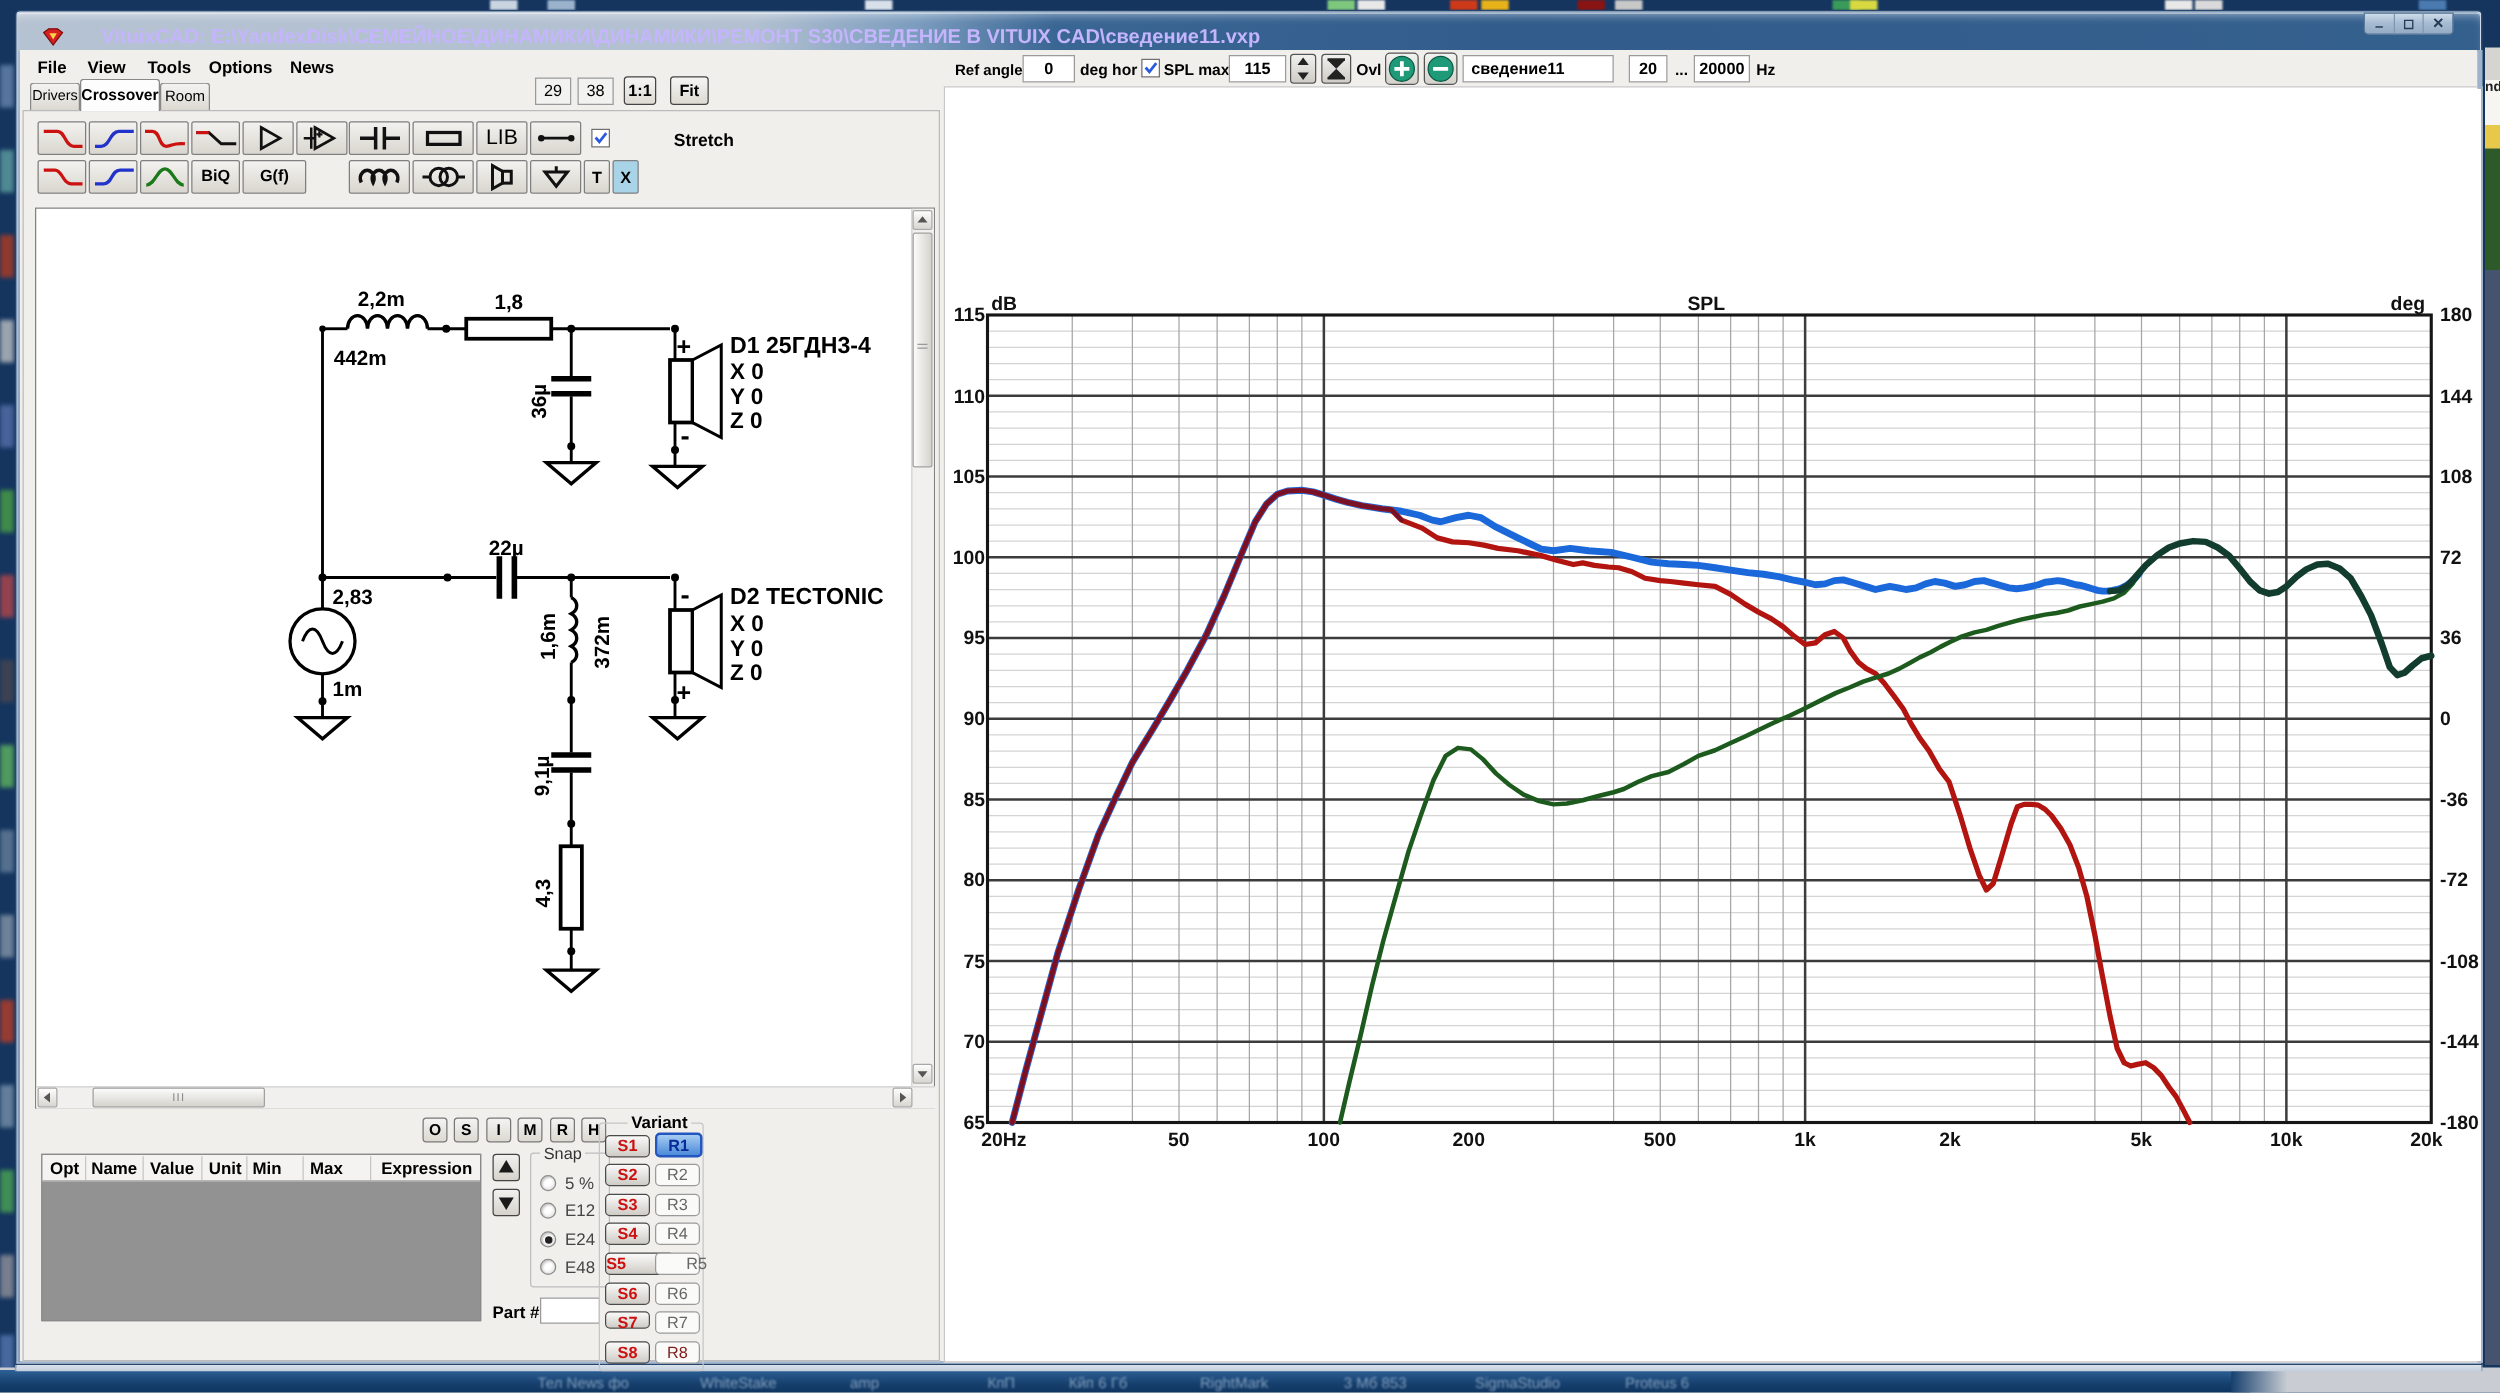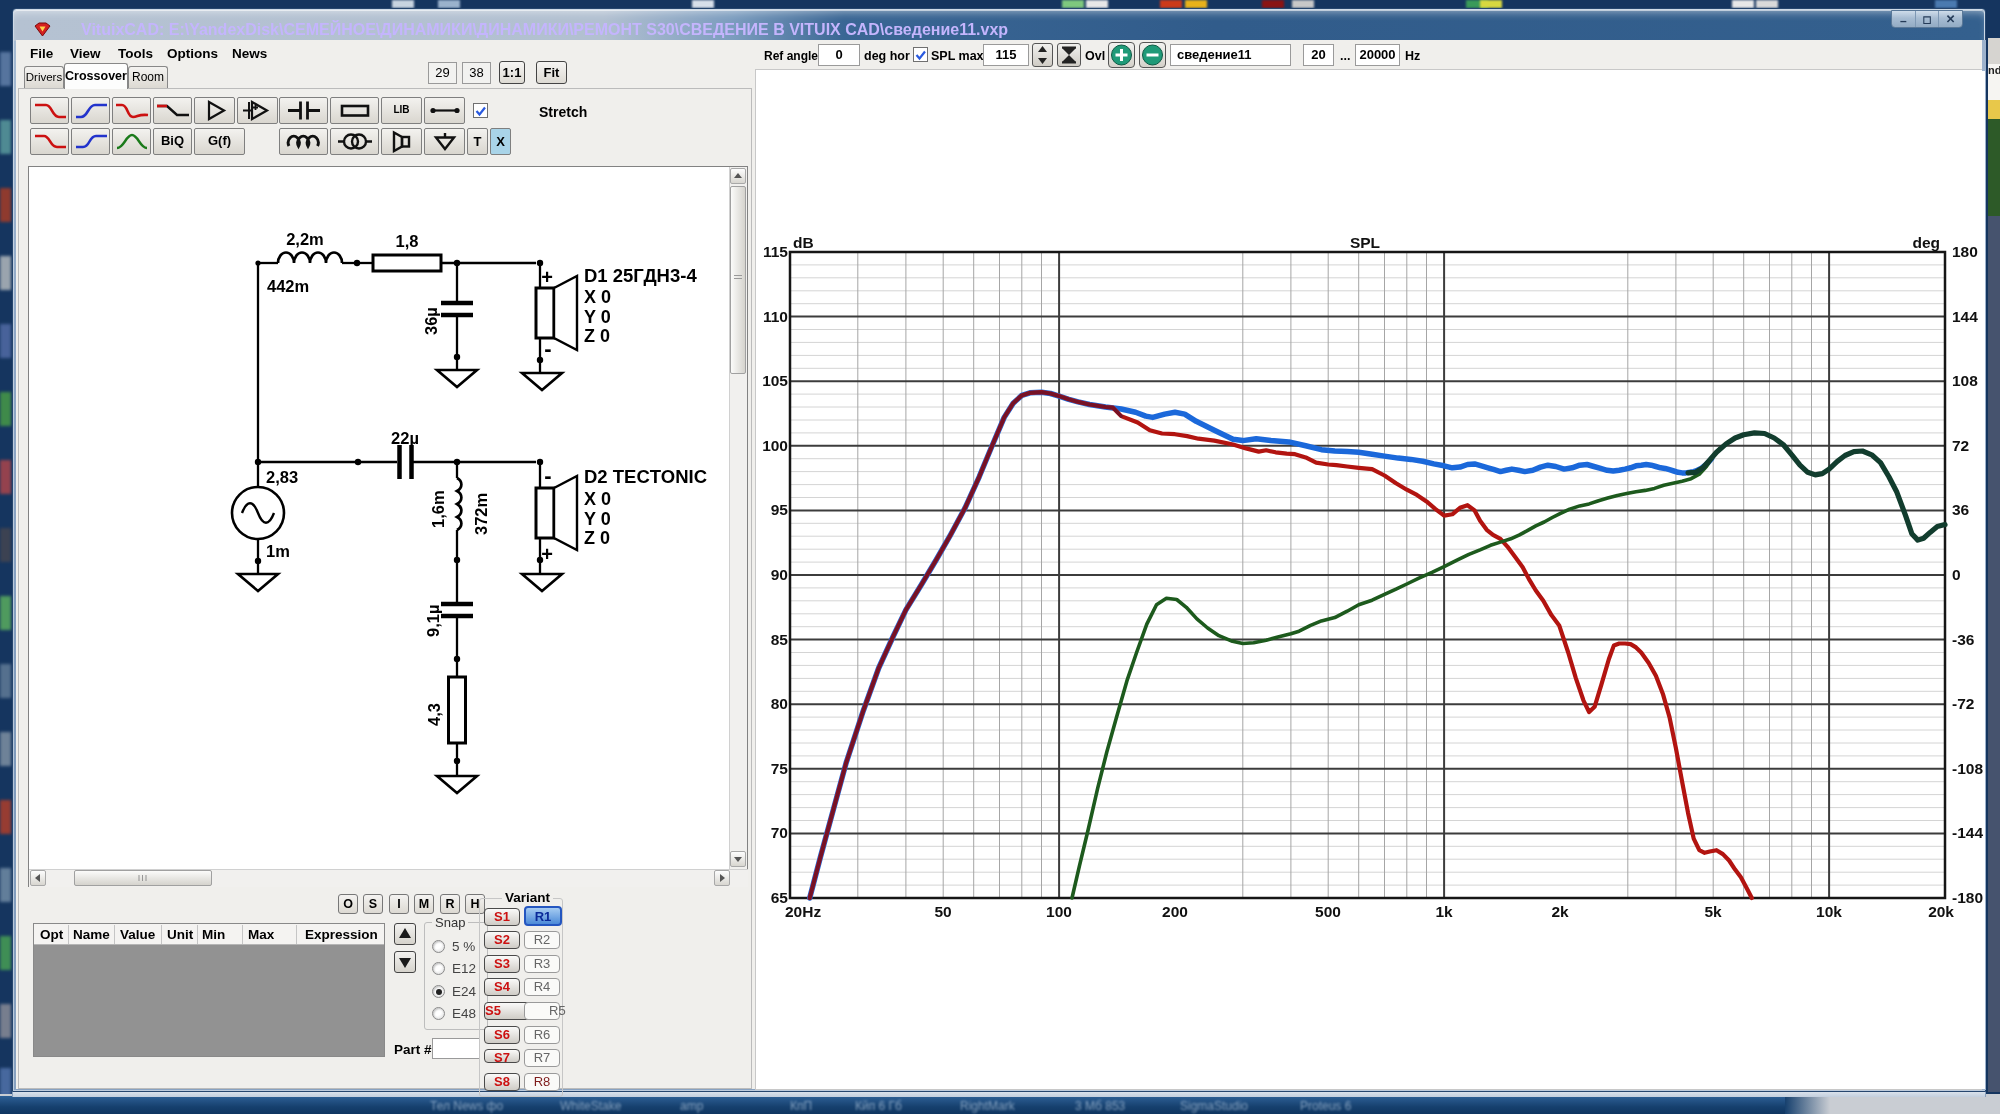--- a/index.html
+++ b/index.html
@@ -150,21 +150,21 @@
       <path d="M12 3 L27 11.5 L12 20 Z" fill="none" stroke="#111" stroke-width="2.2"></path>
       <path d="M3 11.5 H12 M9 3 V20" stroke="#111" stroke-width="2"></path>
       <path d="M15.5 6 V11 M13 8.5 H18" stroke="#111" stroke-width="1.8"></path>
     </svg></div>
 <div class="tb" style="left:279px;top:97px;width:49px;height:27px;"><svg width="36" height="23" viewBox="0 0 36 23">
       <path d="M2 11.5 H14.5 M21.5 11.5 H34 M14.5 2.5 V20.5 M21.5 2.5 V20.5" fill="none" stroke="#111" stroke-width="2.8"></path>
     </svg></div>
 <div class="tb" style="left:330px;top:97px;width:49px;height:27px;"><svg width="36" height="23" viewBox="0 0 36 23">
       <rect x="5" y="7" width="26" height="9.5" fill="none" stroke="#111" stroke-width="2.6"></rect>
     </svg></div>
-<div class="tb" style="left:381px;top:97px;width:41px;height:27px;"><span style="font-weight:bold;font-size:10px;line-height:23px">LIB</span></div>
+<div class="tb" style="left:381px;top:97px;width:41px;height:27px;"><span style="font-weight:normal;font-size:17px;line-height:23px">LIB</span></div>
 <div class="tb" style="left:424px;top:97px;width:41px;height:27px;"><svg width="36" height="23" viewBox="0 0 36 23">
       <path d="M6 11.5 H30" stroke="#111" stroke-width="2.2"></path>
       <circle cx="6" cy="11.5" r="2.6" fill="#111"></circle>
       <circle cx="30" cy="11.5" r="2.6" fill="#111"></circle>
     </svg></div>
 <div class="tb" style="left:30px;top:128px;width:39px;height:27px;"><svg width="36" height="23" viewBox="0 0 36 23">
       <path d="M3 6 H12 C18 6 18 17 25 17 H34" fill="none" stroke="#cc1111" stroke-width="2.6"></path>
     </svg></div>
 <div class="tb" style="left:71px;top:128px;width:39px;height:27px;"><svg width="36" height="23" viewBox="0 0 36 23">
       <path d="M3 17 H10 C17 17 16 6 23 6 H34" fill="none" stroke="#2233cc" stroke-width="2.6"></path>

